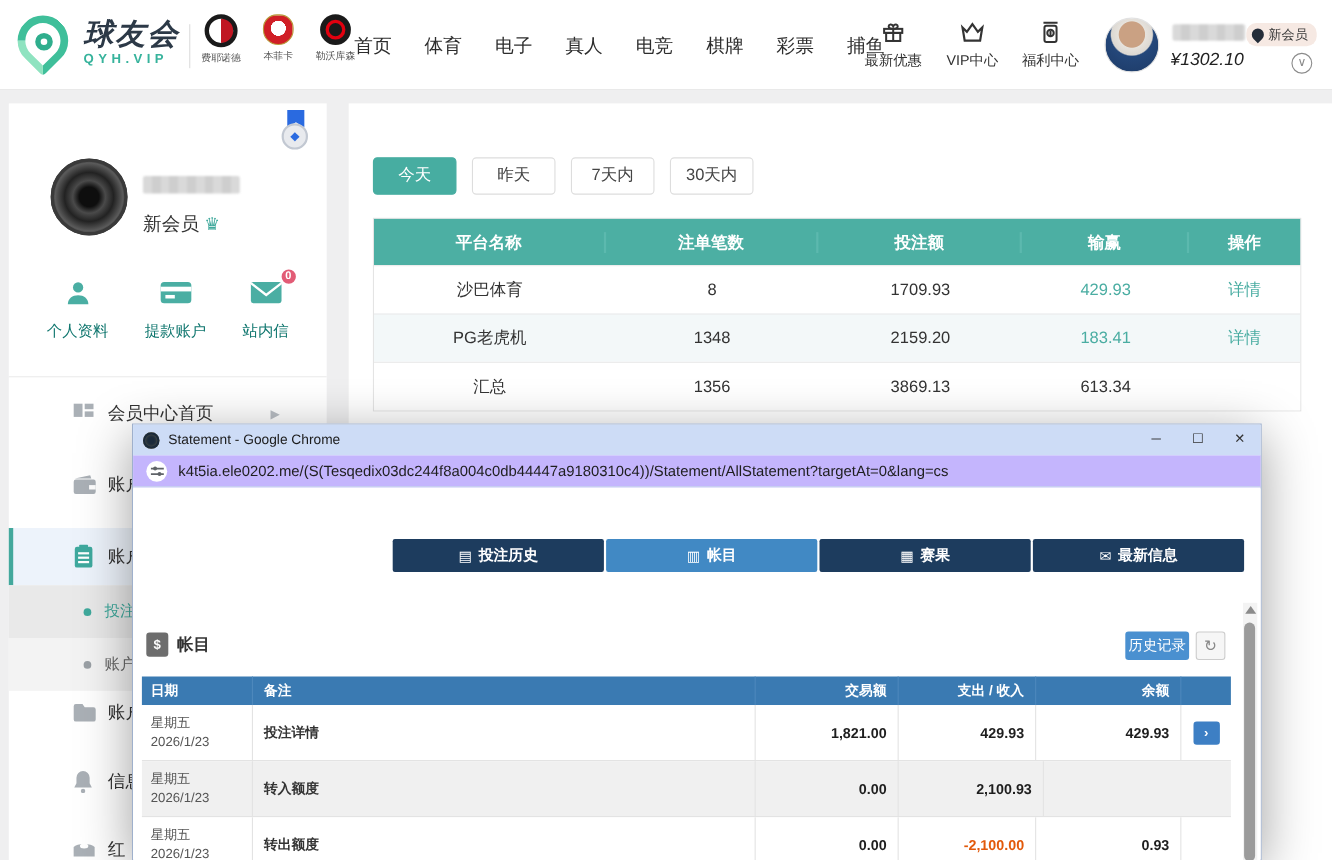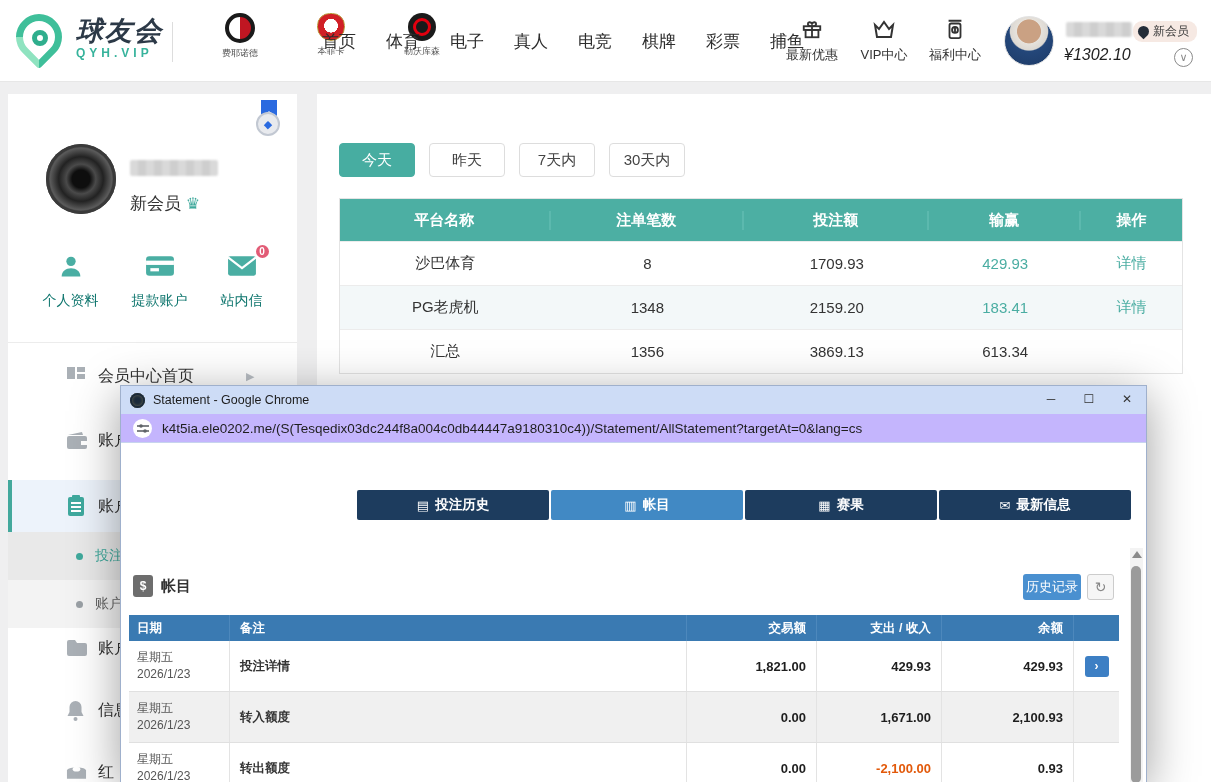--- a/index.html
+++ b/index.html
@@ -9,21 +9,21 @@
   
   #header { position:absolute; left:0; top:0; width:1211px; height:82px; background:#fff; border-bottom:1px solid #e7e7e7; z-index:5; }
   .logo-icon { position:absolute; left:16px; top:14px; width:52px; height:52px; }
   .logo-ring { width:46px; height:46px; border-radius:50% 50% 50% 4px; border:7px solid #3fbf9a; border-left-color:#8fe3c0; transform:rotate(-45deg); }
   .logo-inner { position:absolute; left:16px; top:16px; width:16px; height:16px; border-radius:50%; border:5px solid #2fae8d; }
   .logo-text { position:absolute; left:76px; top:16px; }
   .logo-cn { font-size:27px; font-weight:bold; font-style:italic; color:#2c3947; letter-spacing:2px; line-height:30px; }
   .logo-en { font-size:12px; font-weight:bold; color:#37b39c; letter-spacing:4px; }
   .logo-div { position:absolute; left:172px; top:22px; width:1px; height:40px; background:#ddd; }
   .sponsors { position:absolute; left:180px; top:13px; display:flex; gap:10px; }
-  .sponsor { width:42px; text-align:center;margin-left:39px; }
+  .sponsor { width:42px; text-align:center; }
   .crest { width:28px; height:28px; border-radius:50%; margin:0 auto 3px auto; }
   .crest.feyenoord { background:linear-gradient(90deg,#fff 50%, #c01622 50%); border:4px solid #1a1a1a; width:30px; height:30px; }
   .crest.benfica { background:radial-gradient(circle at 50% 45%, #fff 35%, #d01f26 36%); border:1px solid #b89a3a; border-radius:45% 45% 50% 50%; }
   .crest.leverkusen { background:#1a1a1a; position:relative; }
   .crest.leverkusen:after { content:""; position:absolute; left:5px; top:5px; right:5px; bottom:5px; border-radius:50%; border:3px solid #e3000f; }
   .sponsor-name { font-size:10px; color:#555; white-space:nowrap; transform:scale(.9); }
   .nav { position:absolute; left:322px; top:0; height:82px; display:flex; align-items:center; gap:30px; }
   .nav-item { font-size:17px; color:#2d2d2d; cursor:pointer; white-space:nowrap; }
   .icon-menu { position:absolute; top:16px; width:62px; text-align:center; cursor:pointer; }
   .icon-menu .ic { height:26px; display:flex; justify-content:center; align-items:center; }
@@ -432,21 +432,20 @@
           <div class="go-btn">›</div>
         </div>
       </div>
 
       <div class="pt-row alt">
         <div class="pcol-date" style="border-left:none;">
           <div class="datecell"><span>星期五</span><br><span>2026/1/23</span></div>
         </div>
         <div class="pcol-note notecell">转入额度</div>
         <div class="pcol-amt valcell">0.00</div>
-        <div class="pcol-chg valcell">1,671.00</div>
         <div class="pcol-bal valcell">2,100.93</div>
         <div class="pcol-act"></div>
       </div>
 
       <div class="pt-row">
         <div class="pcol-date" style="border-left:none;">
           <div class="datecell"><span>星期五</span><br><span>2026/1/23</span></div>
         </div>
         <div class="pcol-note notecell">转出额度</div>
         <div class="pcol-amt valcell">0.00</div>

